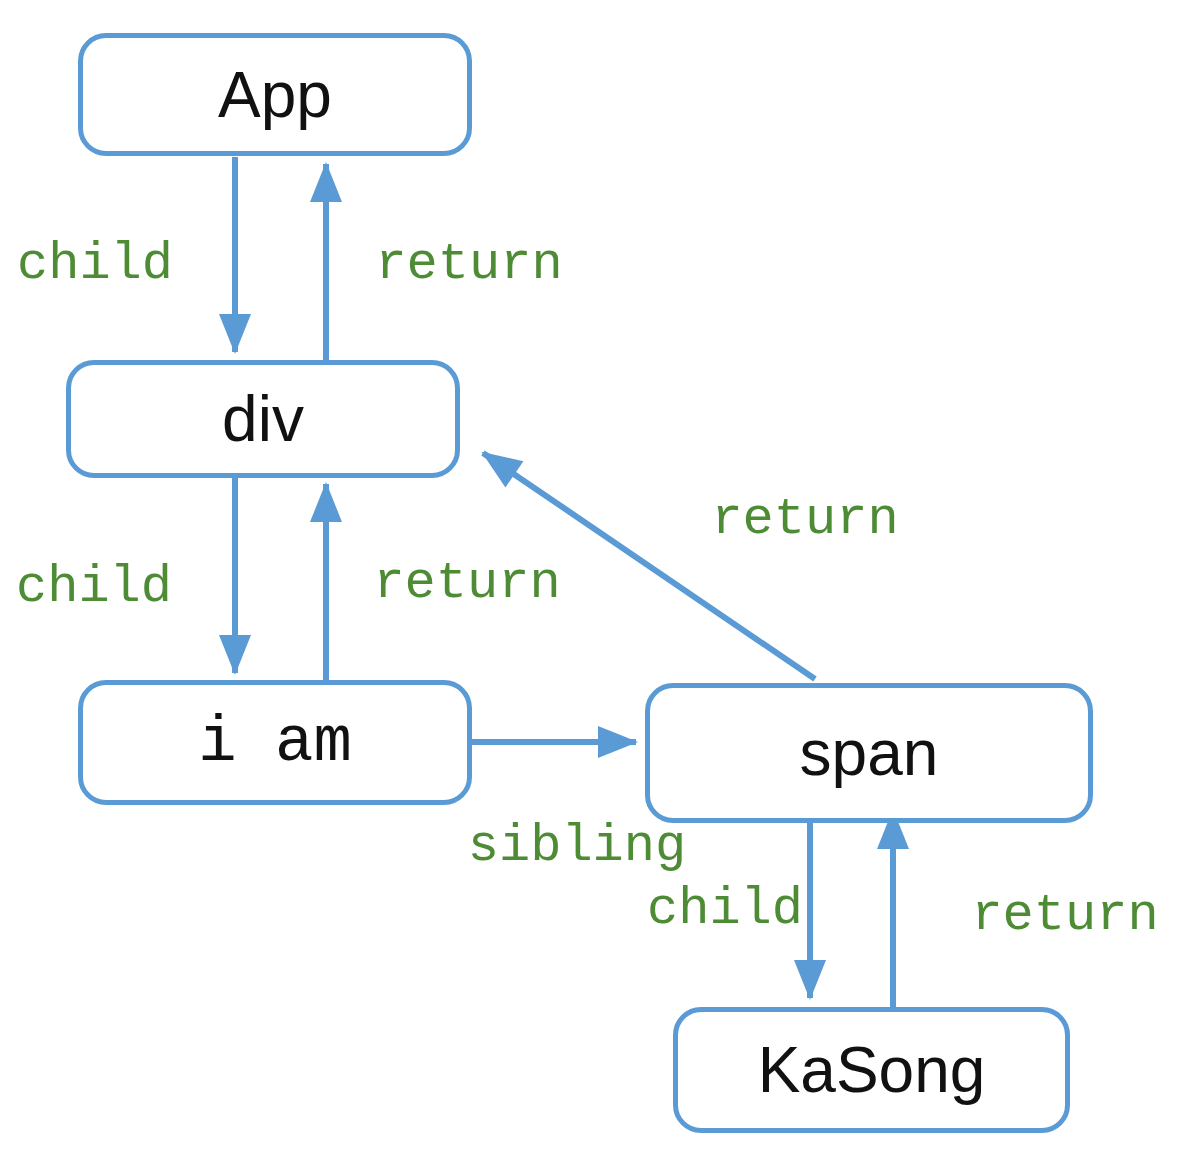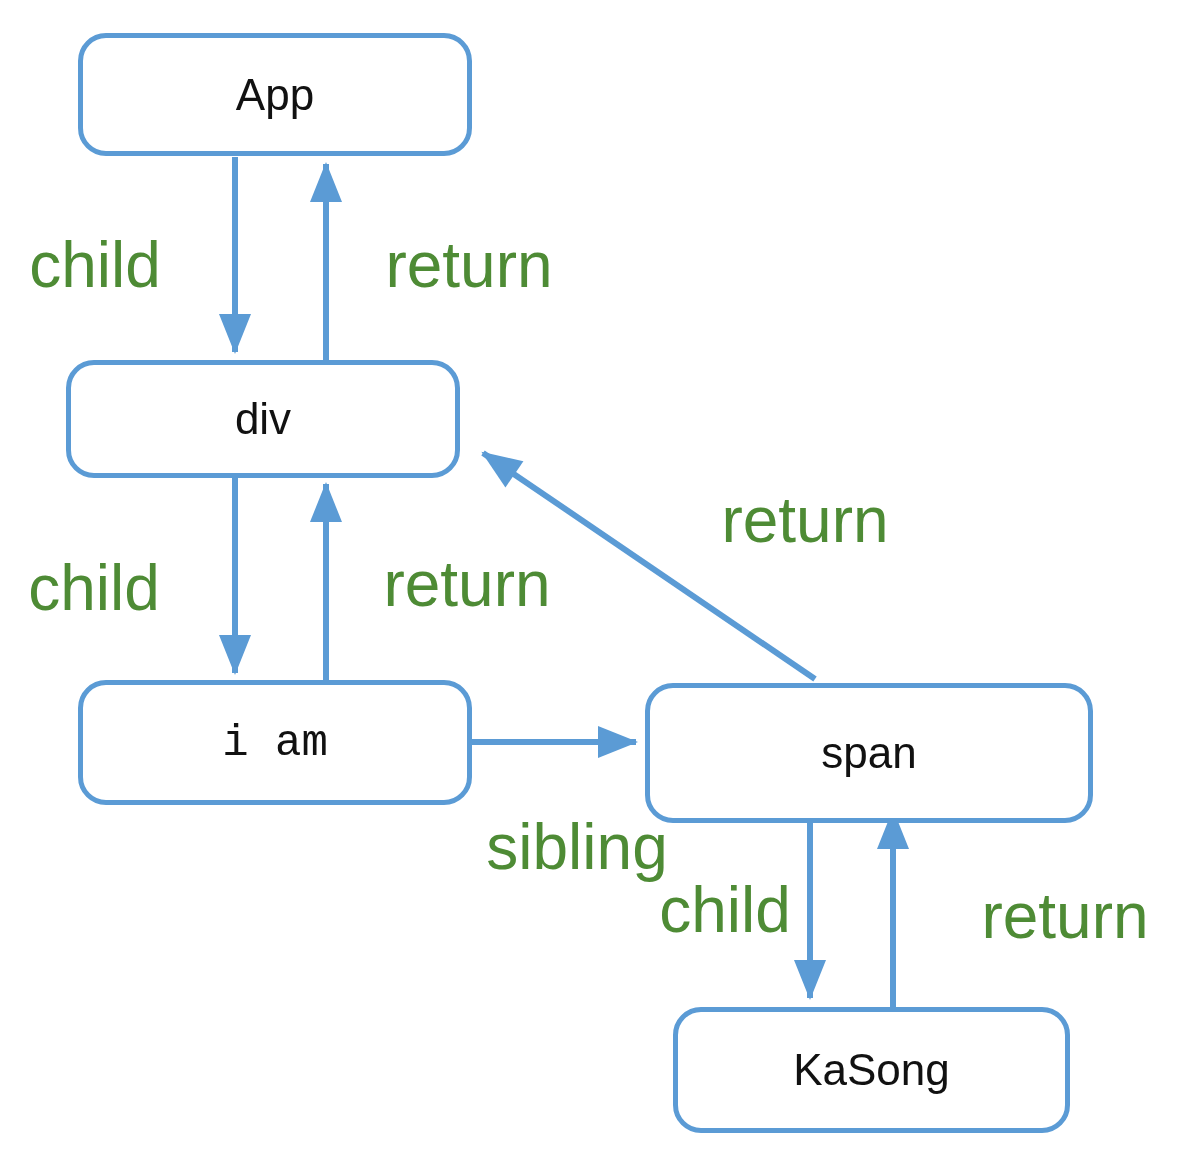--- a/index.html
+++ b/index.html
@@ -24,37 +24,38 @@
   }
   .node {
     position: absolute;
     box-sizing: border-box;
     background: #ffffff;
     border: 5px solid #5b9bd5;
     border-radius: 28px;
     display: flex;
     align-items: center;
     justify-content: center;
-    font-size: 44px;
+    font-size: 64px;
     color: #111111;
     letter-spacing: 0px;
     white-space: nowrap;
   }
   .node-app    { left: 78px;  top: 33px;   width: 394px; height: 123px; }
   .node-div    { left: 66px;  top: 360px;  width: 394px; height: 118px; }
   .node-iam    { left: 78px;  top: 680px;  width: 394px; height: 125px; font-family: Liberation Mono, monospace; }
   .node-span   { left: 645px; top: 683px;  width: 448px; height: 140px; }
   .node-kasong { left: 673px; top: 1007px; width: 397px; height: 126px; }
   .edge-label {
     position: absolute;
     transform: translate(-50%, -50%);
-    font-size: 64px;
+    font-size: 52px;
     color: #4e8b35;
     white-space: nowrap;
     line-height: 1;
+    font-family: Liberation Mono, monospace;
   }
   .lbl-child1  { left: 95px;   top: 265px; }
   .lbl-return1 { left: 469px;  top: 265px; }
   .lbl-child2  { left: 94px;   top: 588px; }
   .lbl-return2 { left: 467px;  top: 584px; }
   .lbl-return3 { left: 805px;  top: 520px; }
   .lbl-sibling { left: 577px;  top: 847px; text-align: right; }
   .lbl-child3  { left: 725px;  top: 910px; }
   .lbl-return4 { left: 1065px; top: 916px; }
 </style>

